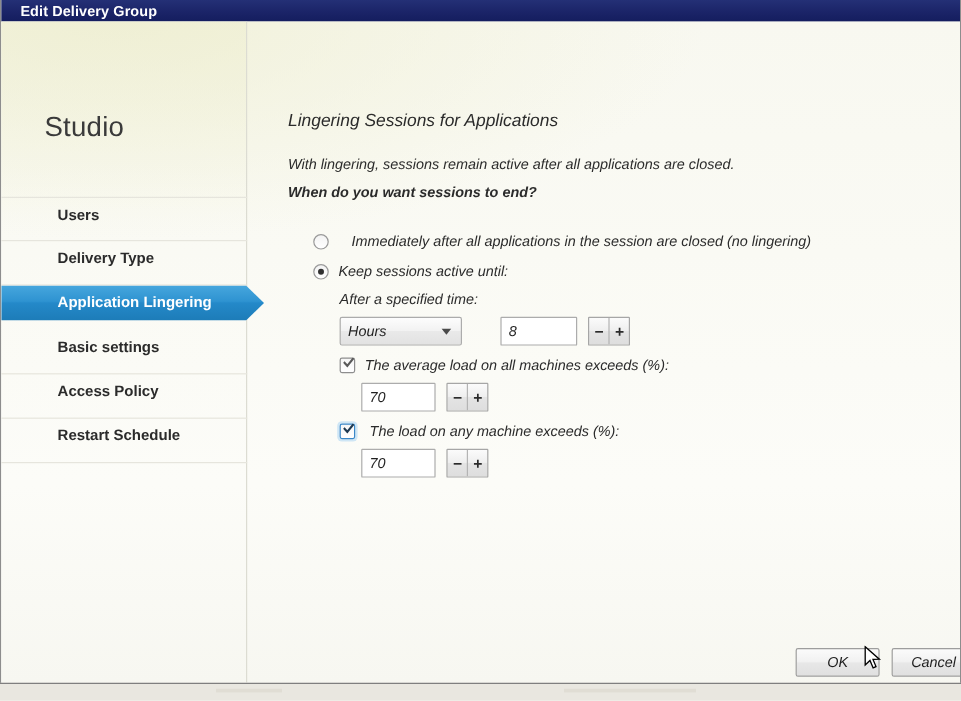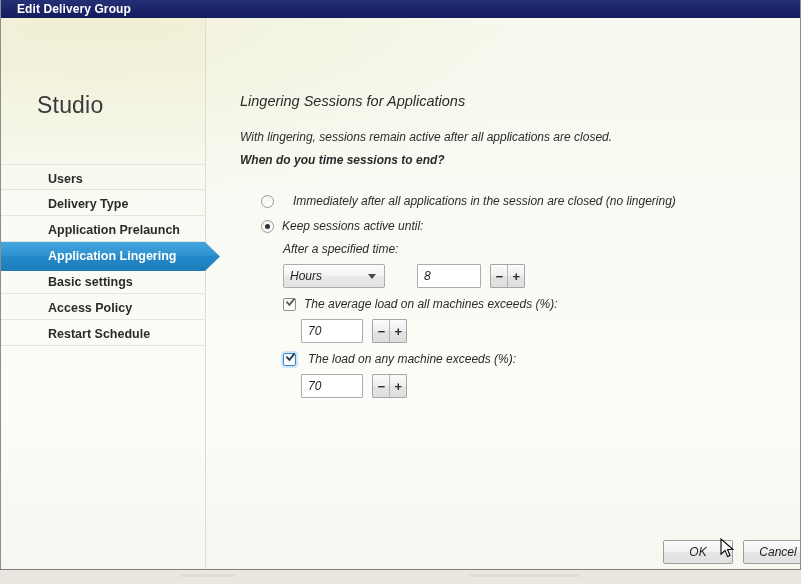--- a/index.html
+++ b/index.html
@@ -96,21 +96,21 @@
   }
 
   .nav {
     position: absolute;
     left: 0;
     top: 146px;
     width: 205px;
   }
   .nav-item {
     position: relative;
-    height: 26px;
+    height: 37px;
     line-height: 29px;
     padding-left: 47px;
     font-size: 12.5px;
     font-weight: bold;
     color: #2b2b2b;
     border-bottom: 1px solid #e6e5dd;
     box-sizing: border-box;
     white-space: nowrap;
     cursor: default;
     user-select: none;
@@ -412,23 +412,20 @@
         <div class="nav">
 
           <div class="nav-item">
             <span class="label">Users</span>
           </div>
 
           <div class="nav-item">
             <span class="label">Delivery Type</span>
           </div>
 
-          <div class="nav-item">
-            <span class="label">Application Prelaunch</span>
-          </div>
 
           <div class="nav-item selected">
             <svg class="sel-shape" viewBox="0 0 220 29" preserveAspectRatio="none">
               <defs>
                 <linearGradient id="selgrad" x1="0" y1="0" x2="0" y2="1">
                   <stop offset="0%" stop-color="#46a6dd"></stop>
                   <stop offset="45%" stop-color="#2e93d1"></stop>
                   <stop offset="50%" stop-color="#2489c9"></stop>
                   <stop offset="100%" stop-color="#1d7cb8"></stop>
                 </linearGradient>
@@ -450,21 +447,21 @@
             <span class="label">Restart Schedule</span>
           </div>
 
         </div>
       </div>
 
       <div class="content">
 
         <div class="page-title">Lingering Sessions for Applications</div>
         <div class="desc">With lingering, sessions remain active after all applications are closed.</div>
-        <div class="question">When do you time sessions to end?</div>
+        <div class="question">When do you want sessions to end?</div>
 
         <div class="radio-row r1">
           <span class="radio"></span>
           <span>Immediately after all applications in the session are closed (no lingering)</span>
         </div>
 
         <div class="radio-row r2">
           <span class="radio checked"></span>
           <span>Keep sessions active until:</span>
         </div>

